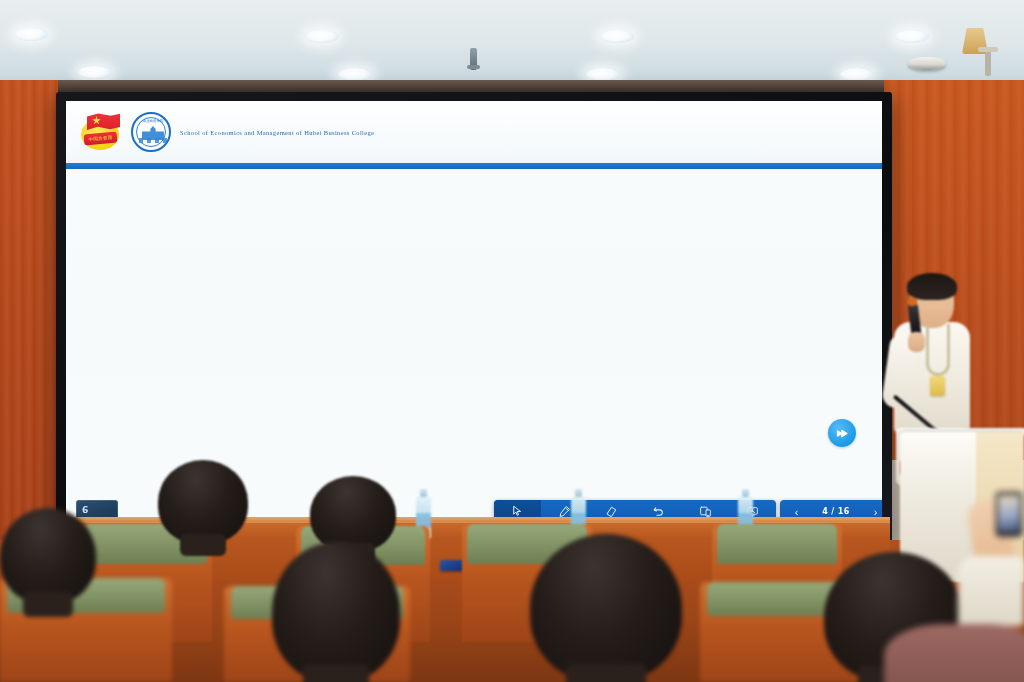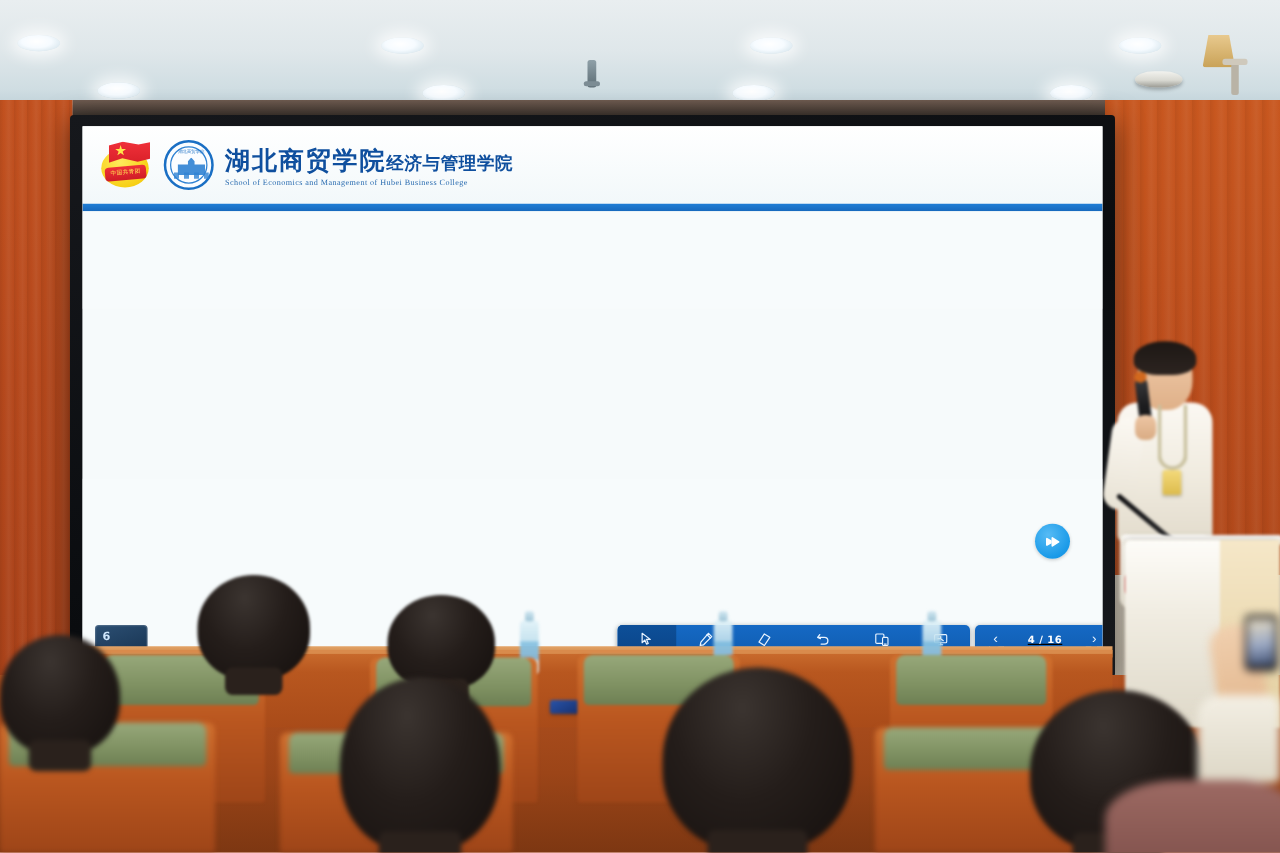--- a/index.html
+++ b/index.html
@@ -247,21 +247,21 @@
   }
   .tb-nav .nb{
     width:33px; height:29px;
     display:flex; flex-direction:column; align-items:center; justify-content:center; gap:1px;
   }
   .tb-nav .nb .chev{ color:#eaf4ff; font-size:11px; line-height:10px; }
   .tb-nav .nb .lbl{ color:#cfe4f8; font-size:4.6px;
     font-family:"DejaVu Sans","Liberation Sans",sans-serif; }
   .tb-nav .pg{
     width:46px; height:29px;
-    display:flex; flex-direction:column; align-items:center; justify-content:center; gap:1px;text-decoration:underline;
+    display:flex; flex-direction:column; align-items:center; justify-content:center; gap:1px;
   }
   .tb-nav .pg .num{
     color:#ffffff; font-size:8px; font-weight:700; letter-spacing:.4px;
     font-family:"DejaVu Sans","Liberation Sans",sans-serif;
   }
   .tb-nav .pg .lbl{ color:#cfe4f8; font-size:4.6px;
     font-family:"DejaVu Sans","Liberation Sans",sans-serif; }
 
   
   .floor{
@@ -469,23 +469,20 @@
               </div>
           </div>
 
           <div class="emblem-seal">
             <div class="arc">湖北商贸学院</div>
             <div class="bld"></div>
             <div class="wave"></div>
           </div>
 
           <div class="hdr-text">
-            <div class="hdr-cn">
-              <span>湖北商贸学院</span><span class="small">经济与管理学院</span>
-            </div>
             <div class="hdr-en">School of Economics and Management of Hubei Business College</div>
           </div>
         </div>
         <div class="hdr-rule"></div>
 
         <div class="slide-mid"></div>
 
 
         <div class="slide-foot"></div>
 

